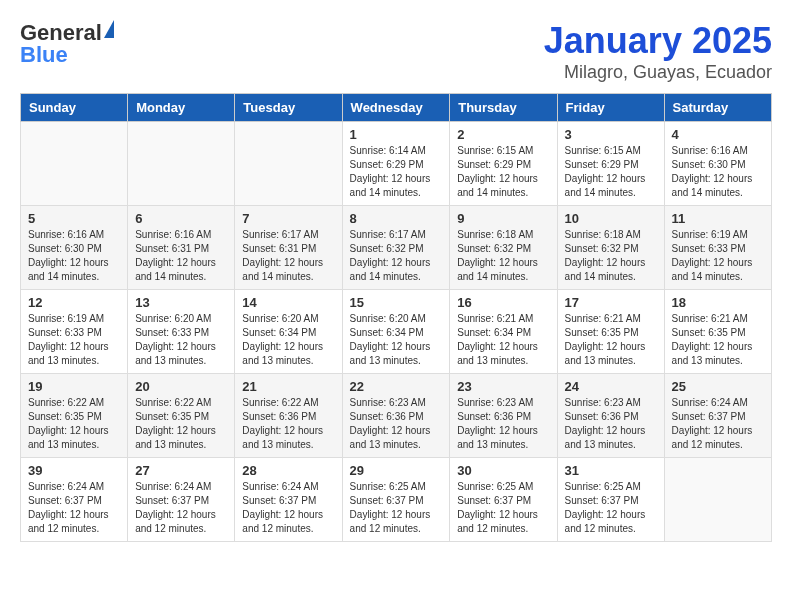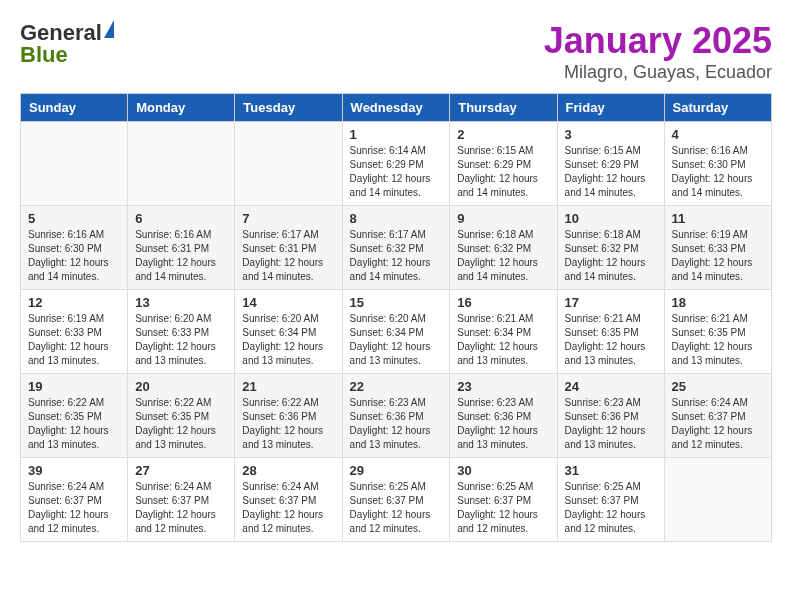--- a/index.html
+++ b/index.html
@@ -22,36 +22,36 @@
       align-items: flex-start;
     }
     .logo-text {
       display: flex;
       align-items: flex-start;
       font-size: 22px;
       font-weight: bold;
       color: #333;
     }
     .logo-general { color: #333; }
-    .logo-blue { color: #4d7c0f; }
+    .logo-blue { color: #3b82f6; }
     .logo-triangle {
       width: 0;
       height: 0;
       border-left: 10px solid transparent;
       border-bottom: 18px solid #1a5fb4;
       margin-left: 2px;
       margin-bottom: 2px;
     }
     .title-block {
       text-align: right;
     }
     .month-title {
       font-size: 36px;
       font-weight: bold;
-      color: #a21caf;
+      color: #1d4ed8;
     }
     .location {
       font-size: 18px;
       color: #555;
     }
     .calendar {
       width: 100%;
       border-collapse: collapse;
       border: 1px solid #ccc;
     }

